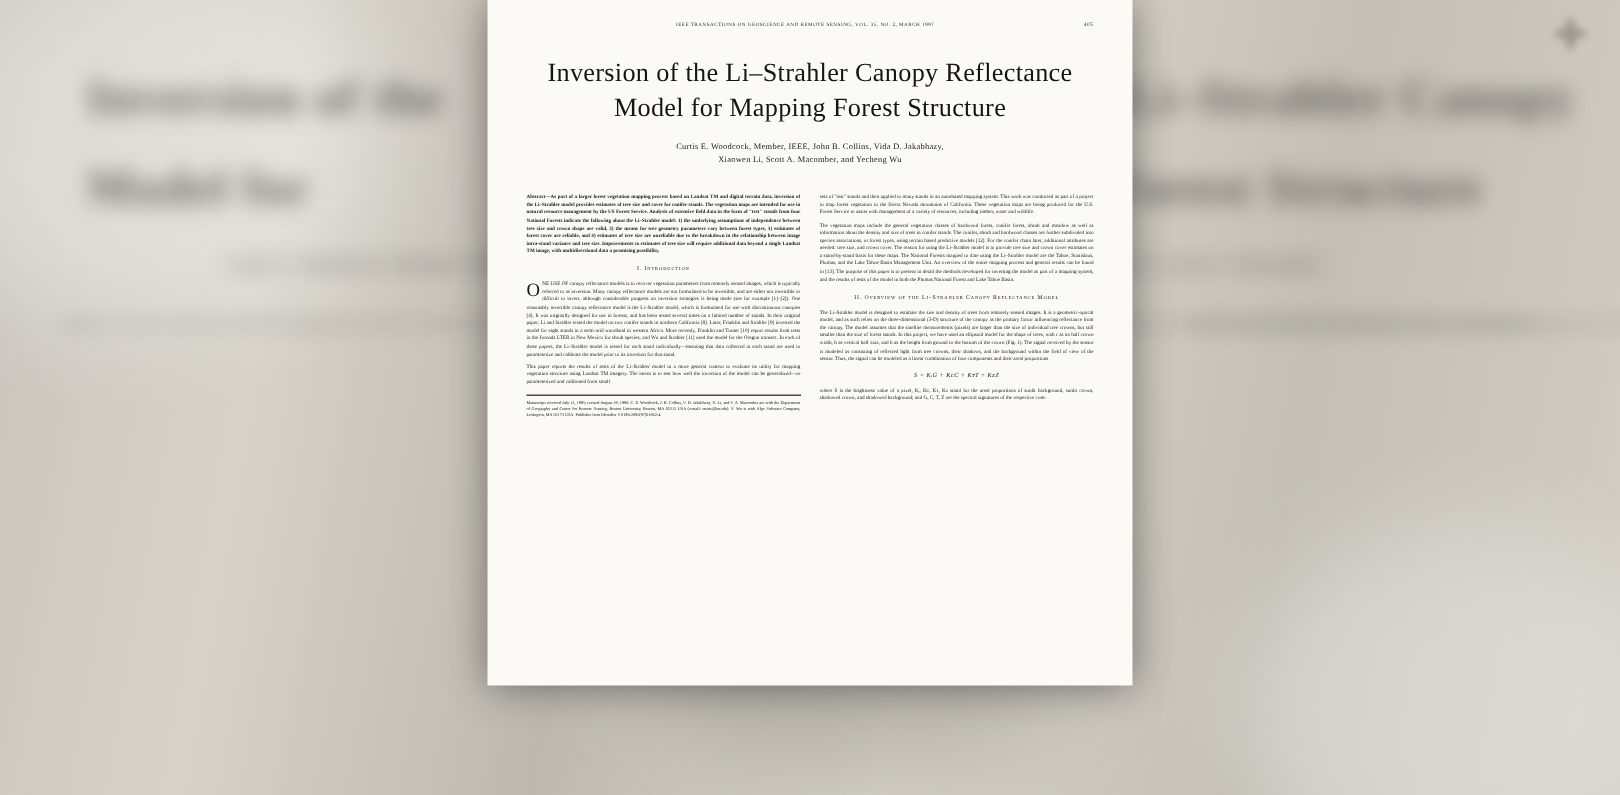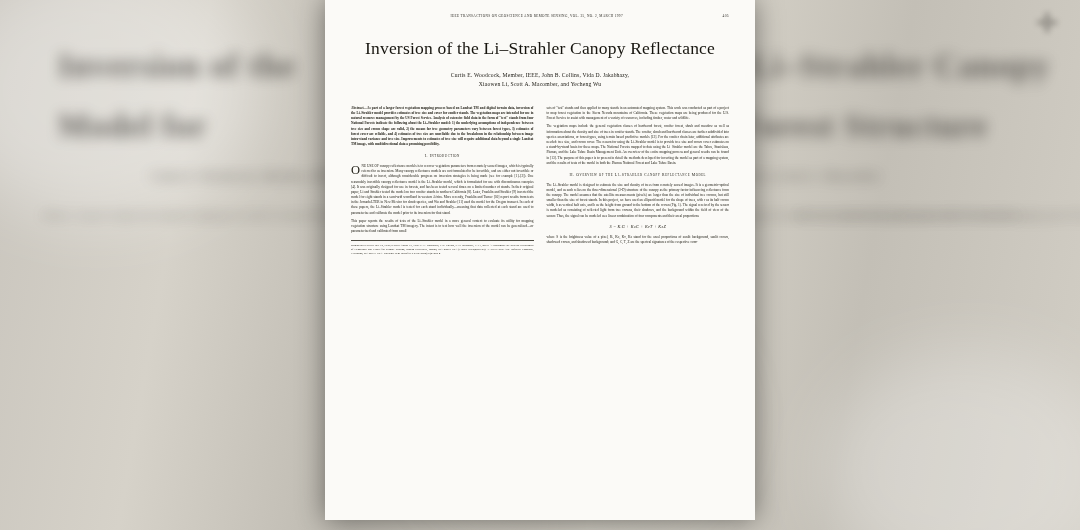--- a/index.html
+++ b/index.html
@@ -86,21 +86,21 @@
     filter: blur(3px);
     opacity: 0.7;
   }
 
   
   .page {
     position: absolute;
     left: 325px;
     top: 0;
     width: 430px;
-    height: 520px;
+    height: 457px;
     background: #fbfaf7;
     box-shadow: 0 0 26px rgba(0,0,0,0.45);
     padding: 14px 26px 0 26px;
     box-sizing: border-box;
     color: #17150f;
   }
   .running-head {
     display: flex;
     justify-content: space-between;
     align-items: baseline;
@@ -206,20 +206,21 @@
 <div class="page">
 
   <div class="running-head">
     <span class="rh-left"></span>
     <span class="rh-center">IEEE TRANSACTIONS ON GEOSCIENCE AND REMOTE SENSING, VOL. 35, NO. 2, MARCH 1997</span>
     <span class="rh-right">405</span>
   </div>
 
   <div class="paper-title">
     <div>Inversion of the Li–Strahler Canopy Reflectance</div>
+    <div>Model for Mapping Forest Structure</div>
   </div>
 
   <div class="authors">
     <div>Curtis E. Woodcock, Member, IEEE, John B. Collins, Vida D. Jakabhazy,</div>
     <div>Xiaowen Li, Scott A. Macomber, and Yecheng Wu</div>
   </div>
 
   <div class="columns">
 
     <div class="col">

